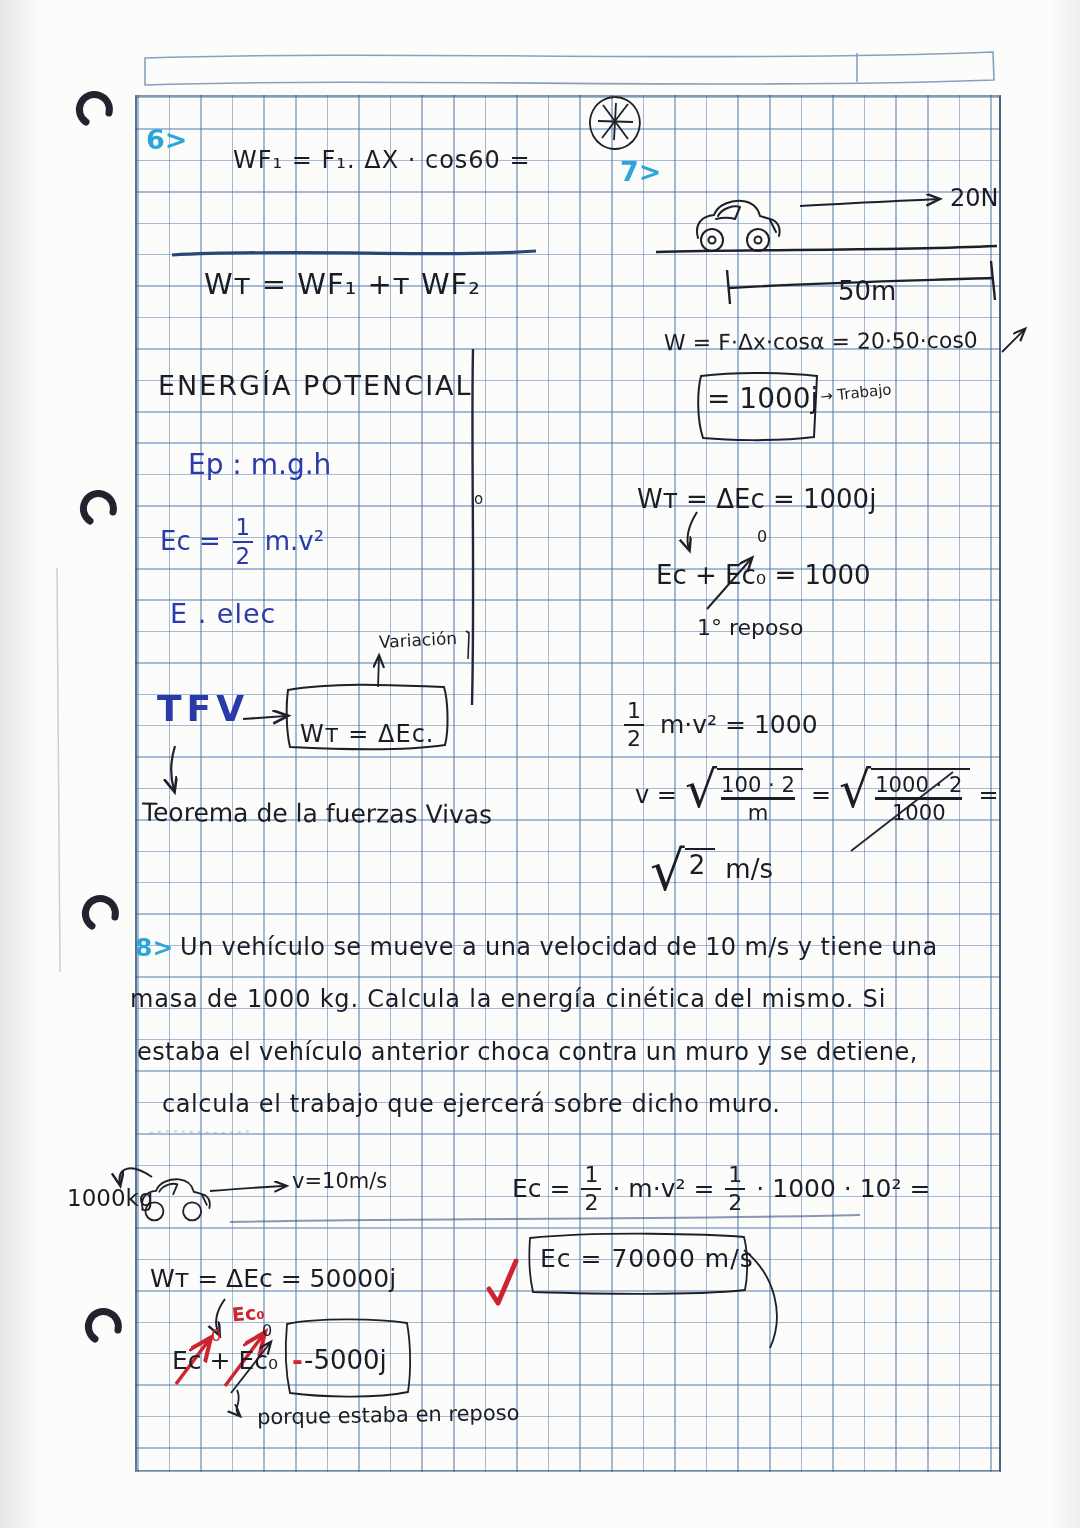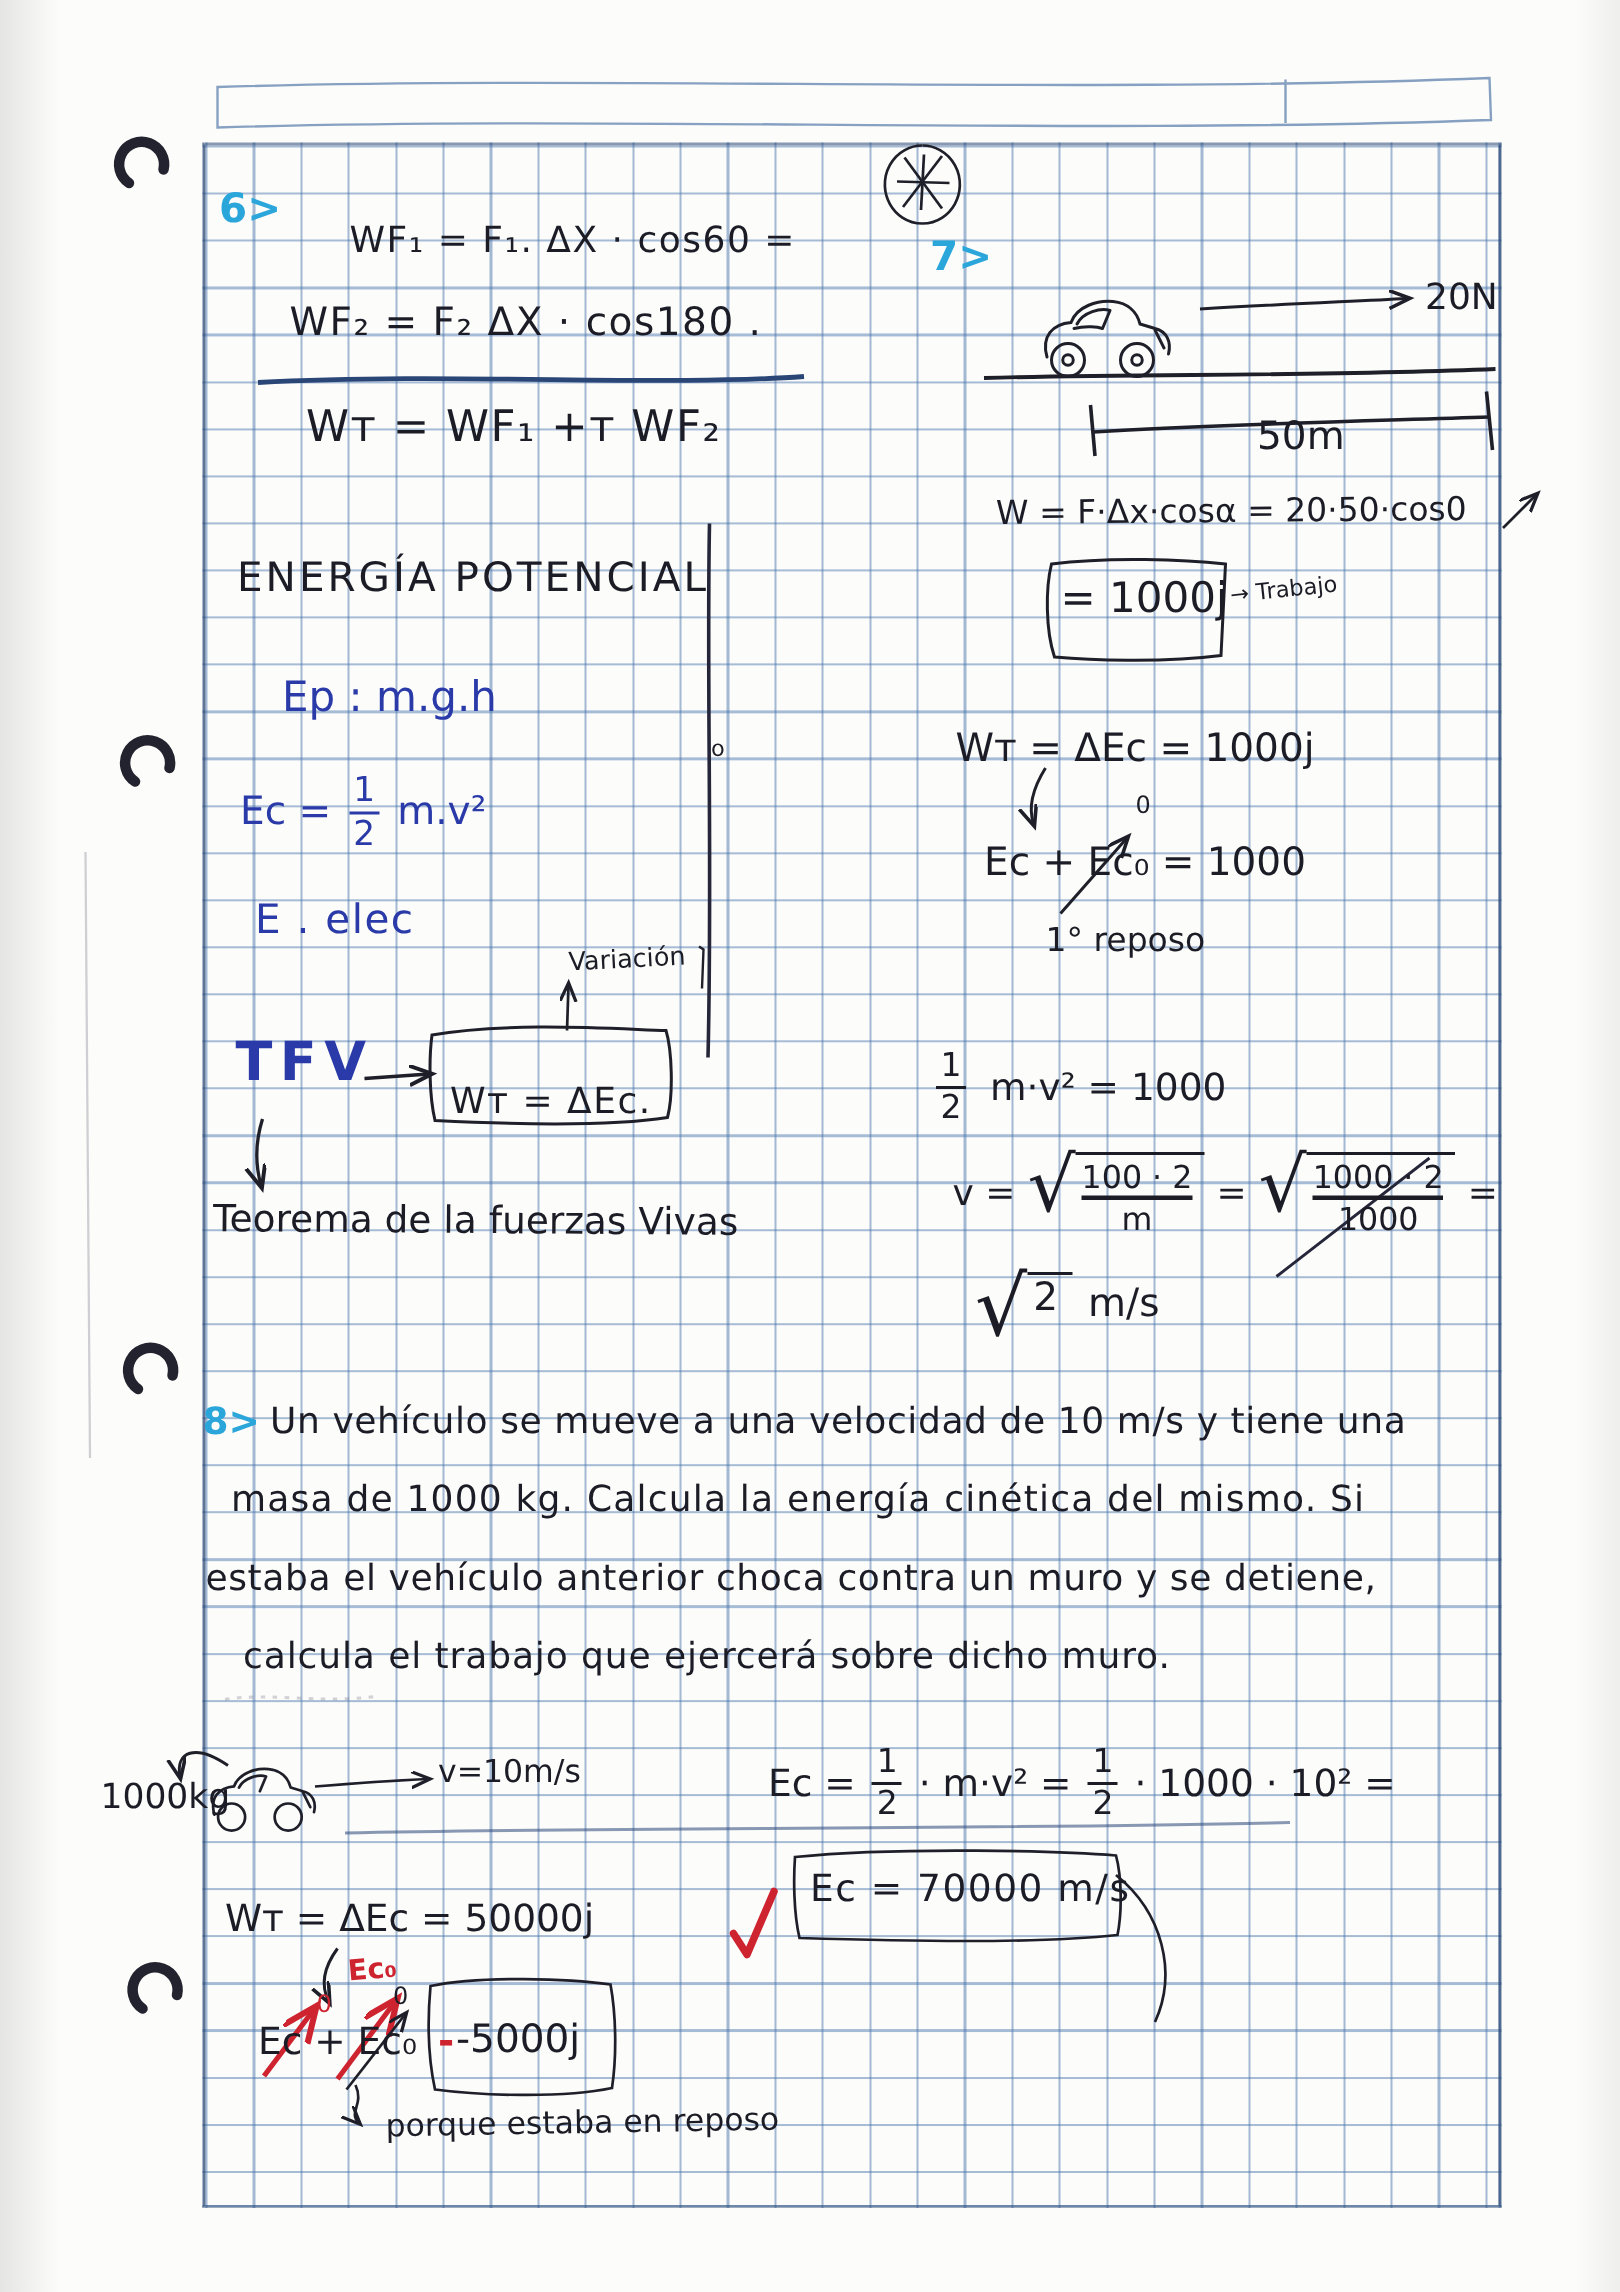--- a/index.html
+++ b/index.html
@@ -129,21 +129,20 @@
     <path d="M225,1299 C214,1314 215,1326 219,1334" stroke="#1f1f2a" stroke-width="2" fill="none" marker-end="url(#ahd)"></path>
     <path d="M176,1384 L209,1340" stroke="#ce2430" stroke-width="3.4" fill="none" marker-end="url(#ahr)"></path>
     <path d="M225,1386 L263,1335" stroke="#ce2430" stroke-width="3.4" fill="none" marker-end="url(#ahr)"></path>
     <path d="M231,1393 L270,1343" stroke="#1f1f2a" stroke-width="1.8" fill="none" marker-end="url(#ahd)"></path>
     <path d="M287,1324 C320,1317 380,1319 407,1323 C411,1345 411,1372 408,1392 C375,1399 320,1397 290,1393 C285,1370 285,1346 287,1324 Z" stroke="#1f1f2a" stroke-width="1.8" fill="none"></path>
     <path d="M237,1390 C243,1403 232,1408 239,1415" stroke="#1f1f2a" stroke-width="1.8" fill="none" marker-end="url(#ahd)"></path>
   </svg>
 
   <div class="t cyan" style="left:146px;top:126px;font-size:27px;">6&gt;</div>
   <div class="t" style="left:208px;top:148px;font-size:24px;letter-spacing:1px;margin-left:25px;">WF₁ = F₁. ΔX · cos60 =</div>
-  <div class="t" style="left:193px;top:202px;font-size:26px;letter-spacing:1px;">WF₂ = F₂ ΔX · cos180 .</div>
   <div class="t" style="left:204px;top:269px;font-size:29px;letter-spacing:1px;">Wᴛ = WF₁ +ᴛ WF₂</div>
 
   <div class="t cyan" style="left:620px;top:158px;font-size:27px;">7&gt;</div>
   <div class="t" style="left:950px;top:186px;font-size:24px;">20N</div>
   <div class="t" style="left:838px;top:278px;font-size:26px;">50m</div>
   <div class="t" style="left:664px;top:330px;font-size:22px;transform:rotate(-0.5deg);">W = F·Δx·cosα = 20·50·cos0</div>
   <div class="t" style="left:707px;top:384px;font-size:28px;">= 1000j</div>
   <div class="t" style="left:820px;top:386px;font-size:15px;transform:rotate(-6deg);">→ Trabajo</div>
   <div class="t" style="left:637px;top:486px;font-size:26px;">Wᴛ = ΔEc = 1000j</div>
   <div class="t" style="left:757px;top:529px;font-size:16px;">0</div>
@@ -205,21 +204,21 @@
   <div class="t row" style="left:650px;top:848px;font-size:26px;gap:10px;">
     <span class="sqrt">
         <span class="sign">√</span>
         <span class="body" style="padding:2px 10px 0 4px;">2</span>
       </span>
     <span>m/s</span>
   </div>
 
   <div class="t cyan" style="left:135px;top:935px;font-size:25px;">8&gt;</div>
   <div class="t" style="left:180px;top:935px;font-size:24px;letter-spacing:.4px;">Un vehículo se mueve a una velocidad de 10 m/s y tiene una</div>
-  <div class="t" style="left:154px;top:987px;font-size:24px;letter-spacing:.8px;">masa de 1000 kg. Calcula la energía cinética del mismo. Si</div>
+  <div class="t" style="left:130px;top:987px;font-size:24px;letter-spacing:.8px;">masa de 1000 kg. Calcula la energía cinética del mismo. Si</div>
   <div class="t" style="left:137px;top:1040px;font-size:24px;letter-spacing:.4px;">estaba el vehículo anterior choca contra un muro y se detiene,</div>
   <div class="t" style="left:162px;top:1092px;font-size:24px;letter-spacing:.6px;">calcula el trabajo que ejercerá sobre dicho muro.</div>
 
   <div class="t" style="left:67px;top:1186px;font-size:23px;">1000kg</div>
   <div class="t" style="left:292px;top:1170px;font-size:21px;">v=10m/s</div>
 
   <div class="t row" style="left:512px;top:1164px;font-size:25px;gap:11px;">
     <span>Ec =</span>
     <span class="frac">
         <span>1</span>

